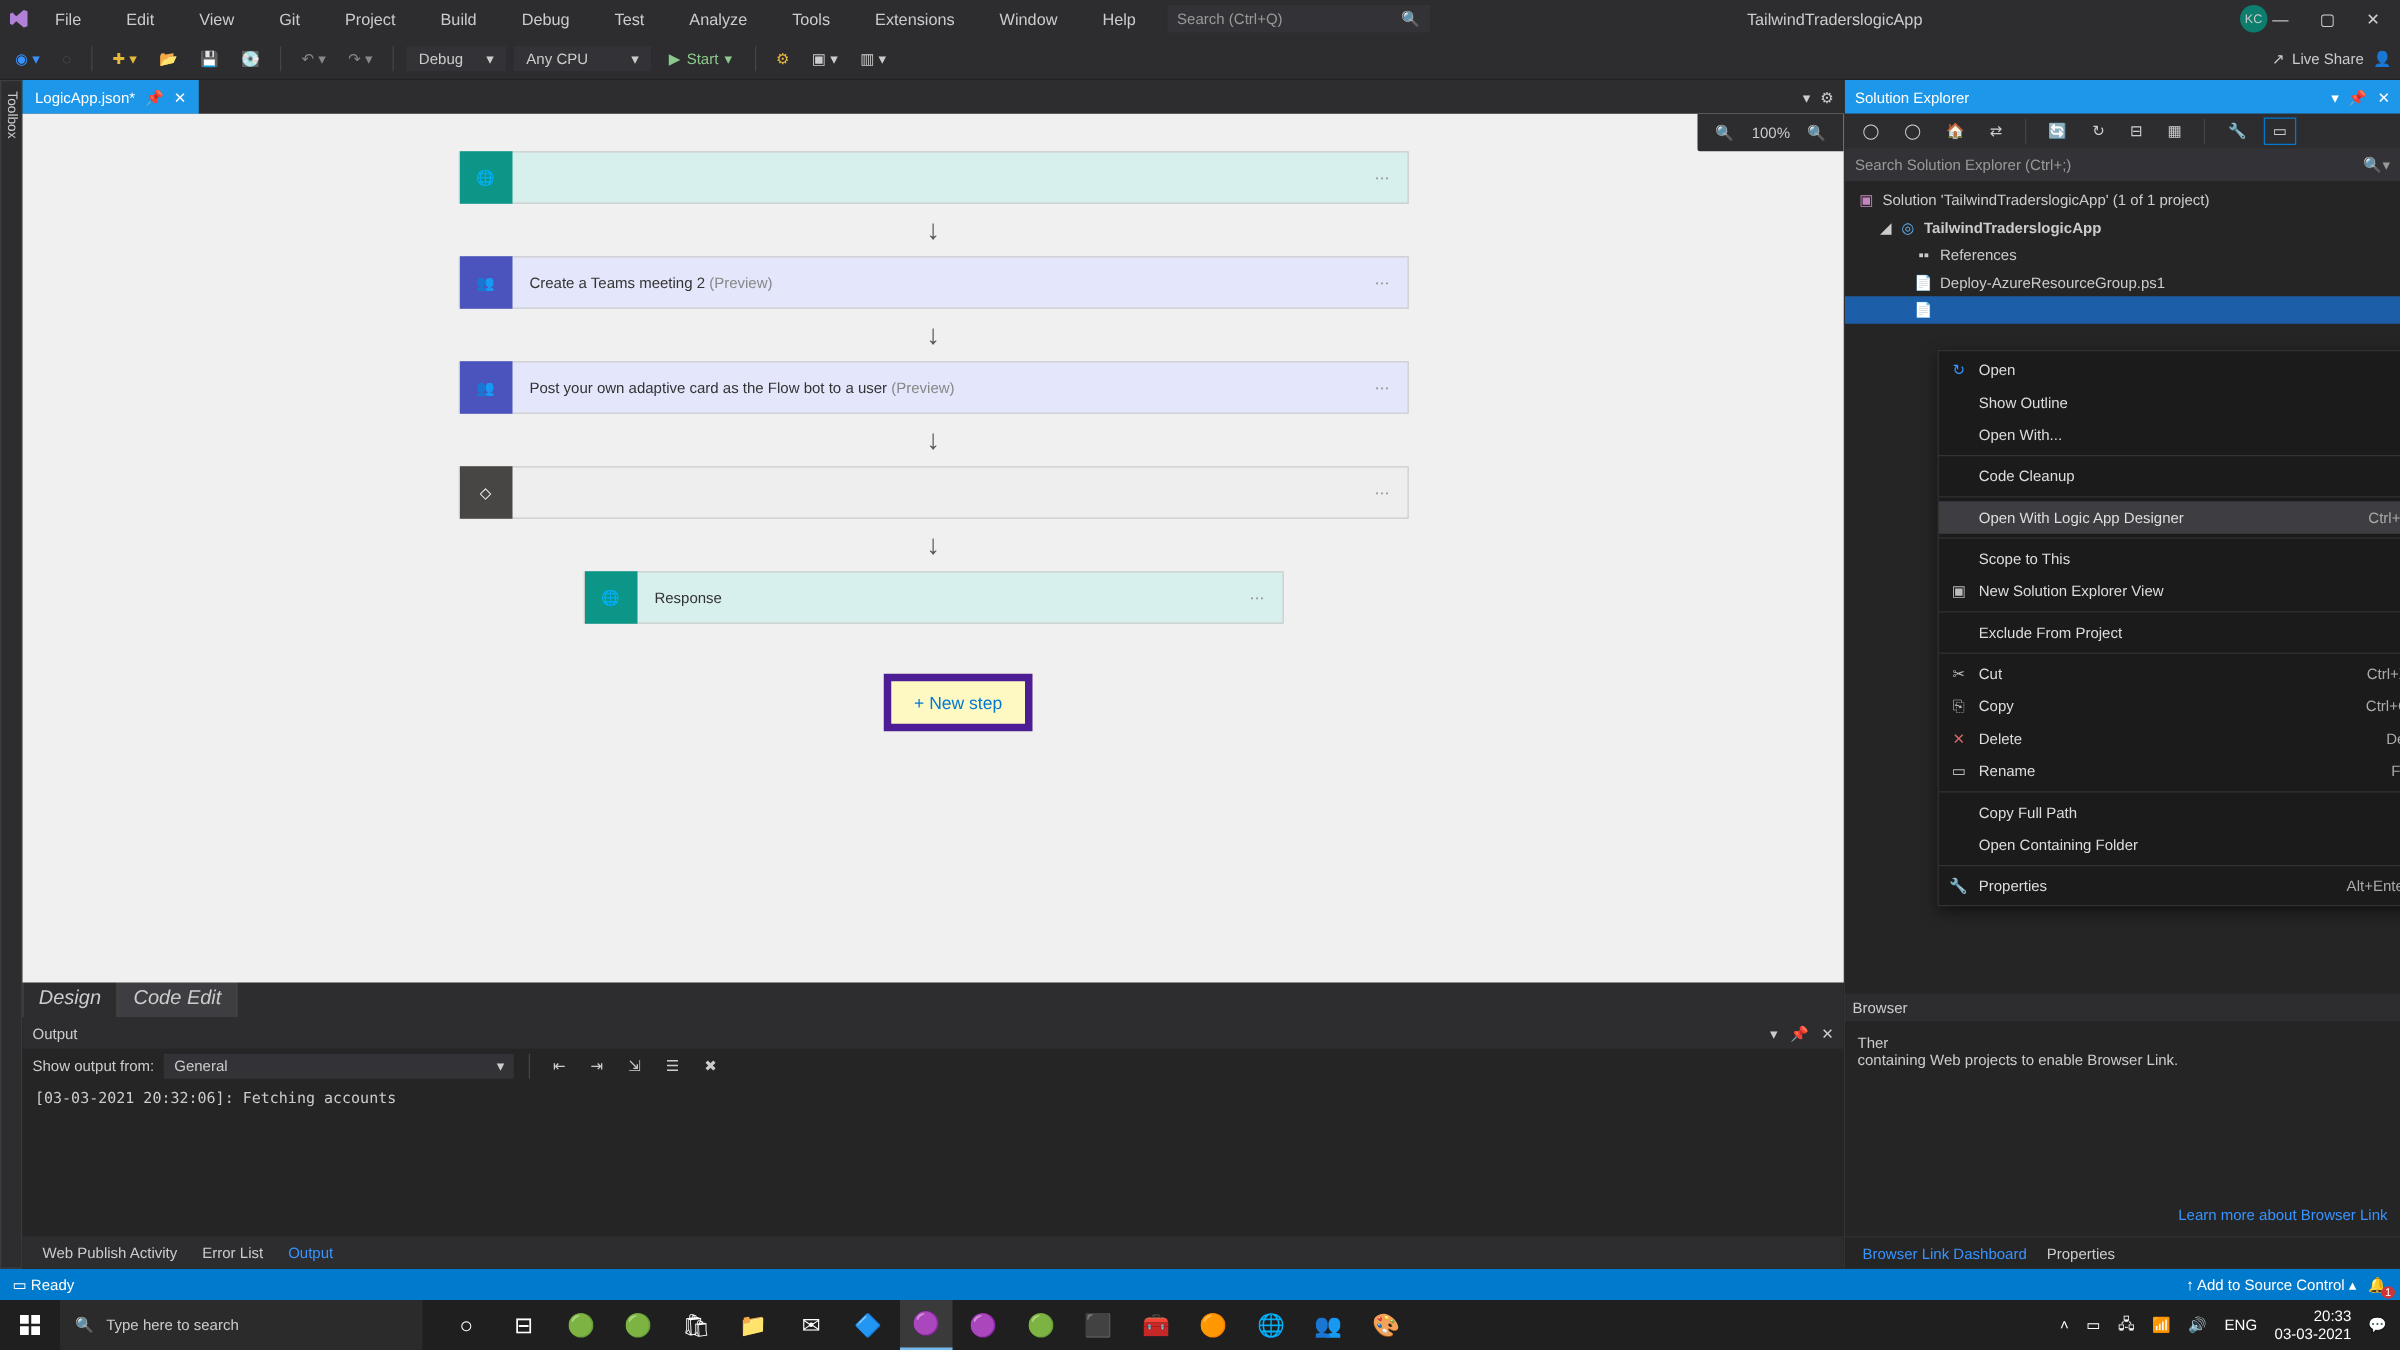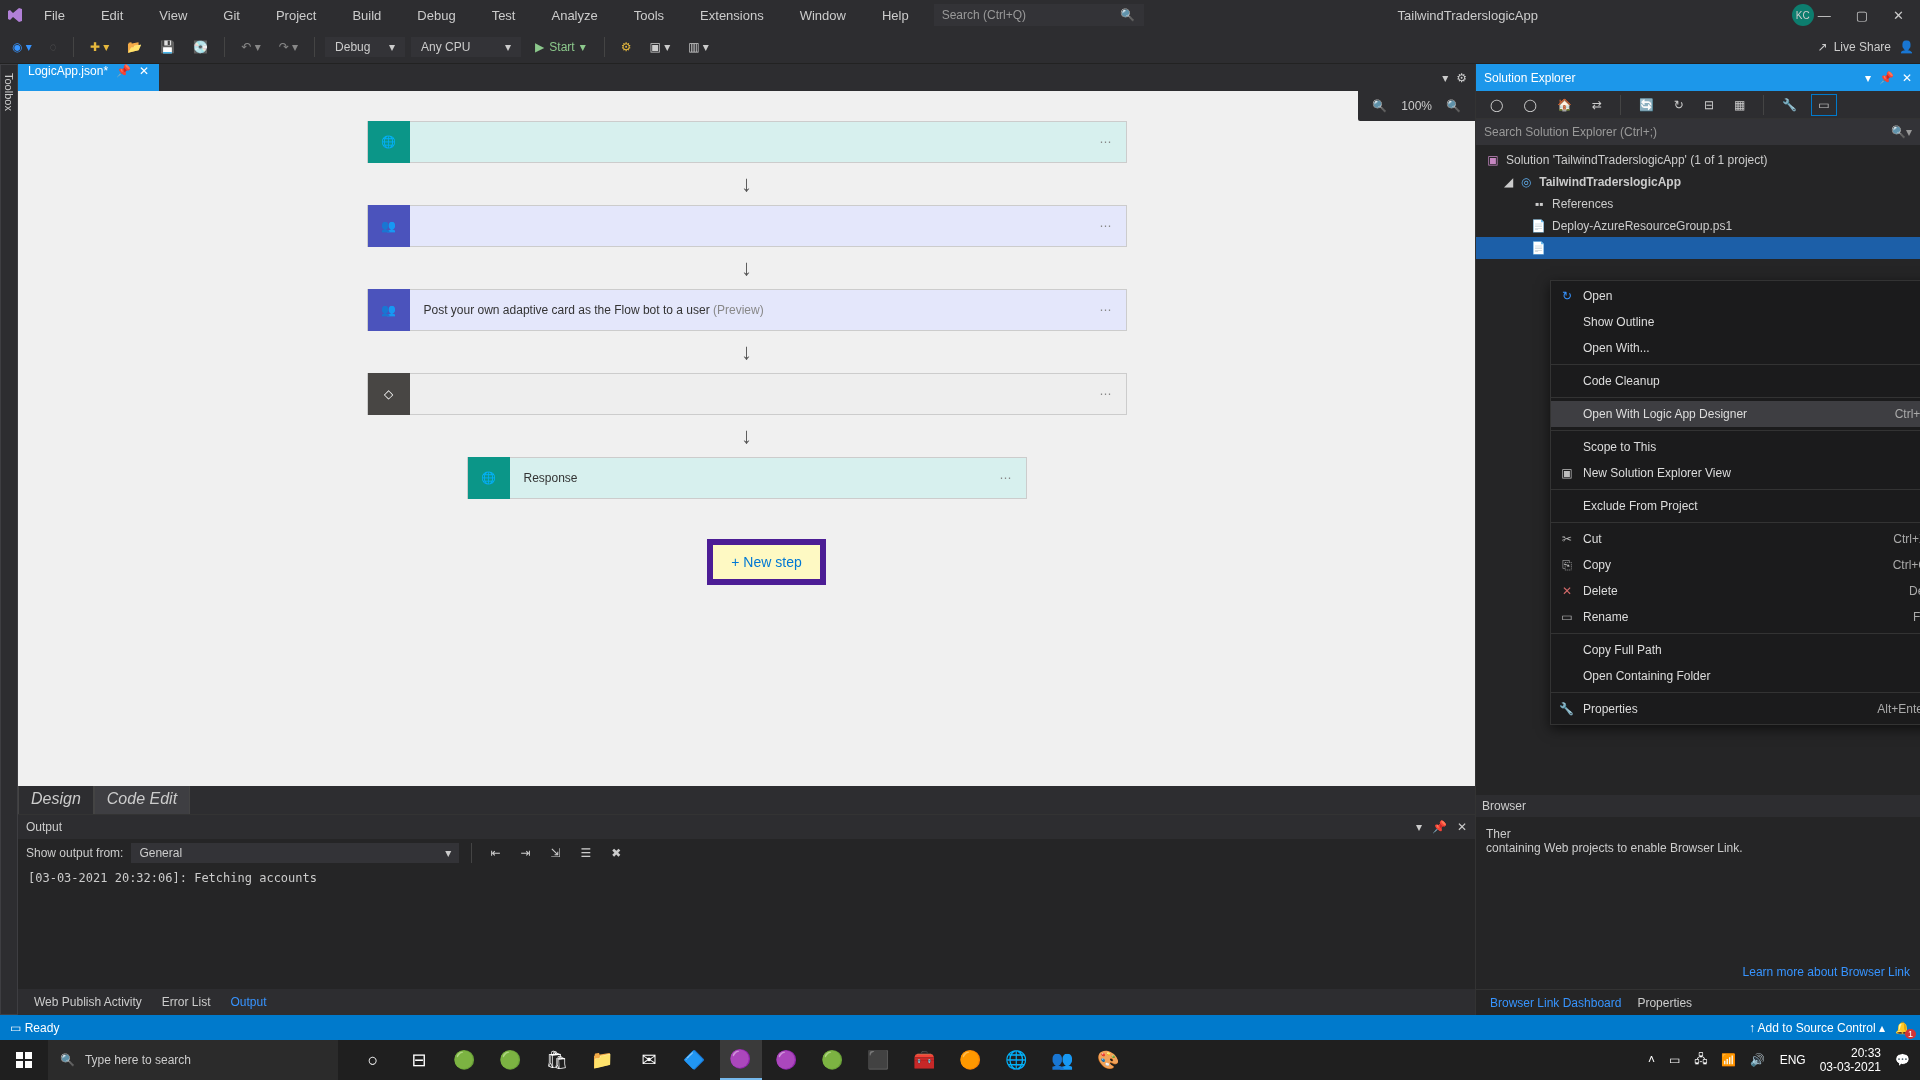--- a/index.html
+++ b/index.html
@@ -23,21 +23,21 @@
 .dropdown { background:#333337; padding:3px 10px; min-width:80px; display:flex; align-items:center; justify-content:space-between; }
 .start-btn { color:#8cc98c; display:flex; align-items:center; gap:5px; padding:3px 8px; }
 .toolbar-right { margin-left:auto; display:flex; align-items:center; gap:8px; }
 
 
 .main { display:flex; height:calc(100% - 64px - 25px - 40px); }
 .toolbox-tab { writing-mode:vertical-lr; background:#2d2d30; border:1px solid #3e3e42; padding:8px 2px; font-size:11px; cursor:pointer; }
 
 .editor-col { flex:1; display:flex; flex-direction:column; background:#252526; }
 .tabstrip { height:27px; background:#2d2d30; display:flex; align-items:center; }
-.etab { background:#1c97ea; color:#fff; height:27px; display:flex; padding:0 10px; gap:8px; font-size:12px; }
+.etab { background:#1c97ea; color:#fff; height:27px; display:flex; align-items:center; padding:0 10px; gap:8px; font-size:12px; }
 .tabstrip .tabops { margin-left:auto; display:flex; gap:8px; padding:0 8px; color:#ccc; }
 
 .designer-surface { flex:1; background:#f0f0f0; position:relative; overflow:hidden; }
 .designer-inner { position:absolute; inset:0; display:flex; flex-direction:column; align-items:center; padding-top:30px; }
 .zoom-bar { position:absolute; top:0; right:0; background:#2d2d30; color:#ccc; padding:8px 14px; display:flex; align-items:center; gap:14px; border-bottom-left-radius:2px; }
 
 .wf-card { width:760px; height:42px; display:flex; align-items:center; border:1px solid #ccc; background:#fff; font-size:14px; color:#333; position:relative; }
 .wf-card .ic { width:42px; height:42px; display:flex; align-items:center; justify-content:center; color:#fff; }
 .wf-card .txt { padding-left:14px; flex:1; }
 .wf-card .ellips { position:absolute; right:12px; color:#888; letter-spacing:2px; cursor:pointer; }
@@ -50,21 +50,21 @@
 .new-step { margin-top:40px; border:6px solid #4c1d95; background:#fef9c3; color:#0078d4; padding:9px 18px; font-size:14px; cursor:pointer;margin-left:40px; }
 
 .design-tabs { height:28px; background:#2d2d30; display:flex; align-items:flex-end; }
 .design-tabs span { padding:6px 12px; background:#3e3e42; border:1px solid #444; border-bottom:none; cursor:pointer; font-size:16px;font-style:italic; }
 .design-tabs span.inactive { background:#2d2d30; }
 
 .output-panel { height:175px; background:#252526; display:flex; flex-direction:column; border-top:1px solid #333; }
 .output-hdr { height:24px; background:#2d2d30; display:flex; align-items:center; padding:0 8px; font-size:12px; }
 .output-hdr .ops { margin-left:auto; display:flex; gap:10px; }
 .output-toolstrip { height:28px; display:flex; align-items:center; gap:8px; padding:0 8px; }
-.output-toolstrip .combo { background:#333337; width:328px; padding:3px 8px; display:flex; justify-content:space-between;gap:23px; }
+.output-toolstrip .combo { background:#333337; width:280px; padding:3px 8px; display:flex; justify-content:space-between;gap:23px; }
 .output-body { flex:1; font-family:Consolas,monospace; font-size:12px; padding:4px 10px; color:#ccc; white-space:pre; overflow:hidden; position:relative; }
 .bottom-dock-tabs { height:26px; background:#2d2d30; display:flex; align-items:center; padding:0 6px; gap:0; }
 .bottom-dock-tabs span { padding:5px 10px; cursor:pointer; }
 .bottom-dock-tabs span.active { color:#3794ff; }
 
 
 .solexp { width:445px; background:#252526; display:flex; flex-direction:column; border-left:1px solid #333; }
 .solexp .hdr { height:27px; background:#1c97ea; color:#fff; display:flex; align-items:center; padding:0 8px; font-size:12px; }
 .solexp .hdr .ops { margin-left:auto; display:flex; gap:8px; }
 .solexp .tb { height:28px; background:#2d2d30; display:flex; align-items:center; gap:8px; padding:0 8px; border-bottom:1px solid #333; }
@@ -196,20 +196,21 @@
         <span>🔍</span>
       </div>
       <div class="designer-inner">
         <div class="wf-card http">
           <div class="ic">🌐</div>
           <div class="ellips">⋯</div>
         </div>
         <div class="arrow">↓</div>
         <div class="wf-card teams">
           <div class="ic">👥</div>
+          <div class="txt"><span>Create a Teams meeting 2 </span><span class="preview">(Preview)</span></div>
           <div class="ellips">⋯</div>
         </div>
         <div class="arrow">↓</div>
         <div class="wf-card teams">
           <div class="ic">👥</div>
           <div class="txt"><span>Post your own adaptive card as the Flow bot to a user </span><span class="preview">(Preview)</span></div>
           <div class="ellips">⋯</div>
         </div>
         <div class="arrow">↓</div>
         <div class="wf-card cond">

